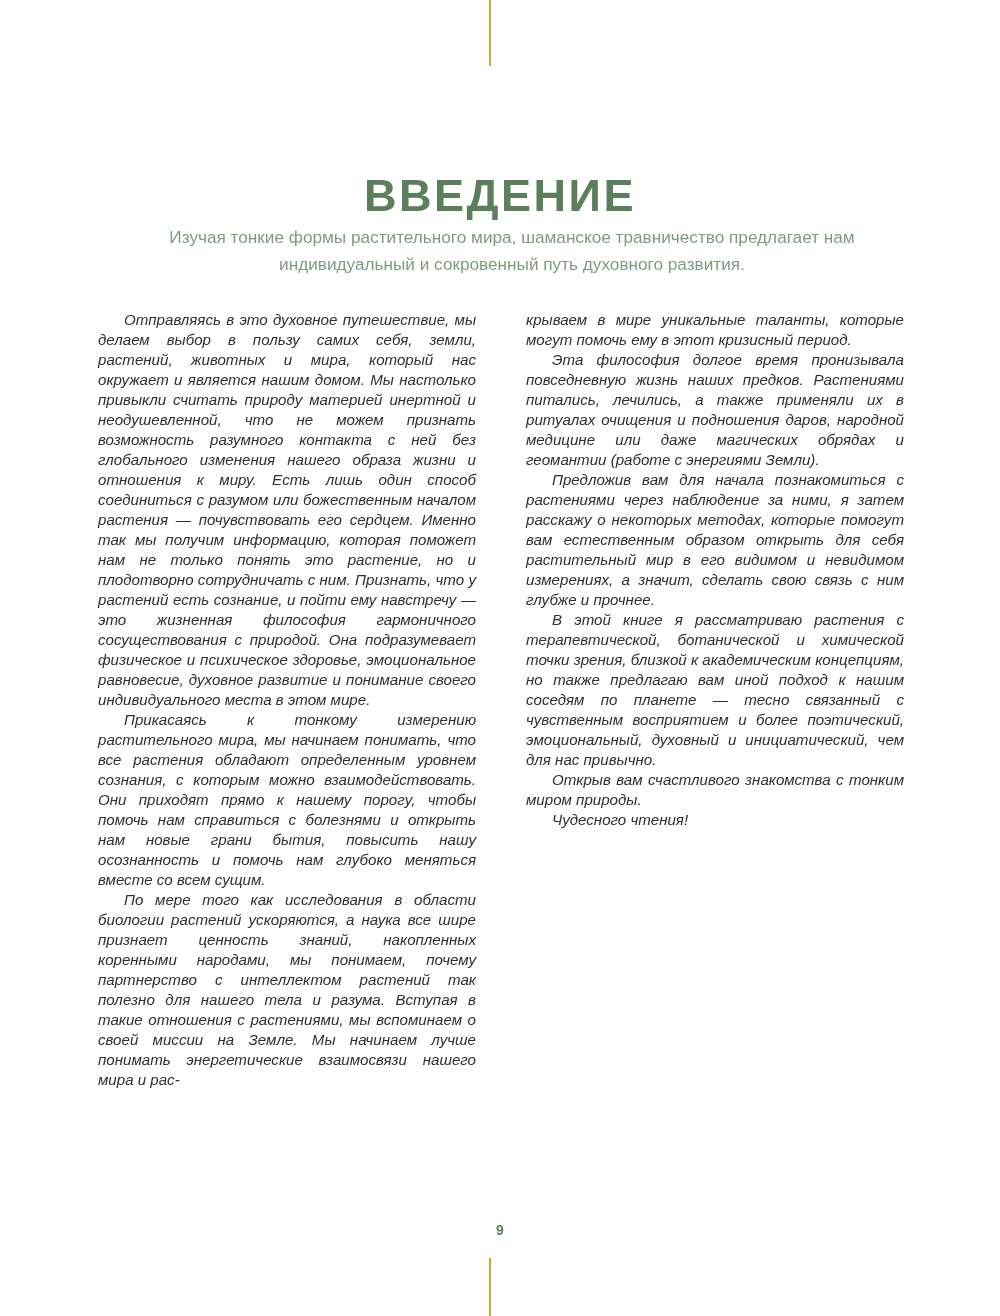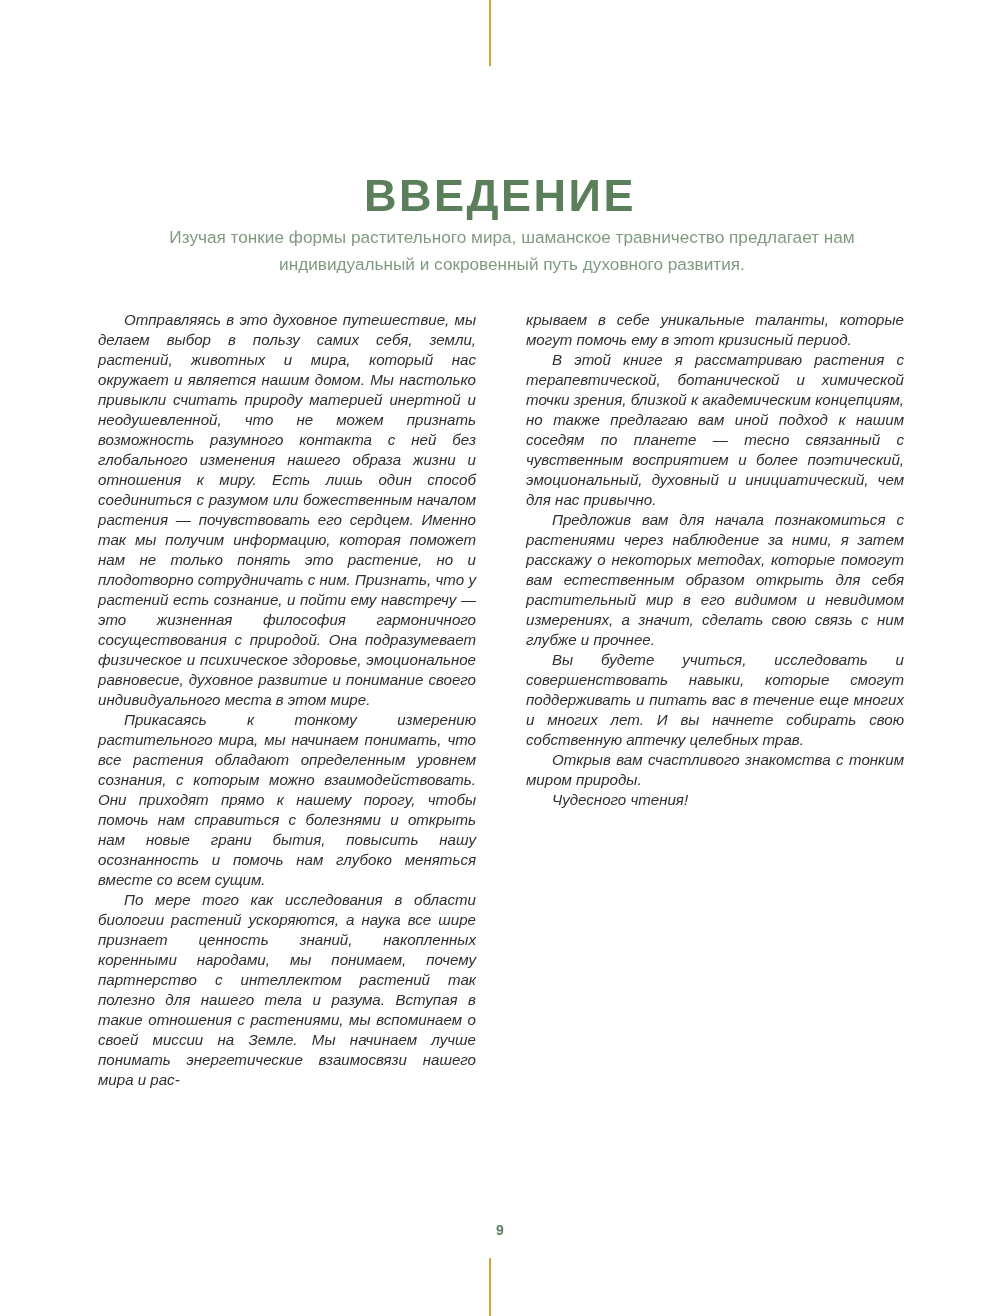--- a/index.html
+++ b/index.html
@@ -109,24 +109,24 @@
 
   <div class="columns">
 
     <div class="col">
       <p class="indent">Отправляясь в это духовное путешествие, мы делаем выбор в пользу самих себя, земли, растений, животных и мира, который нас окружает и является нашим домом. Мы настолько привыкли считать природу материей инертной и неодушевленной, что не можем признать возможность разумного контакта с ней без глобального изменения нашего образа жизни и отношения к миру. Есть лишь один способ соединиться с разумом или божественным началом растения — почувствовать его сердцем. Именно так мы получим информацию, которая поможет нам не только понять это растение, но и плодотворно сотрудничать с ним. Признать, что у растений есть сознание, и пойти ему навстречу — это жизненная философия гармоничного сосуществования с природой. Она подразумевает физическое и психическое здоровье, эмоциональное равновесие, духовное развитие и понимание своего индивидуального места в этом мире.</p>
       <p class="indent">Прикасаясь к тонкому измерению растительного мира, мы начинаем понимать, что все растения обладают определенным уровнем сознания, с которым можно взаимодействовать. Они приходят прямо к нашему порогу, чтобы помочь нам справиться с болезнями и открыть нам новые грани бытия, повысить нашу осознанность и помочь нам глубоко меняться вместе со всем сущим.</p>
       <p class="indent">По мере того как исследования в области биологии растений ускоряются, а наука все шире признает ценность знаний, накопленных коренными народами, мы понимаем, почему партнерство с интеллектом растений так полезно для нашего тела и разума. Вступая в такие отношения с растениями, мы вспоминаем о своей миссии на Земле. Мы начинаем лучше понимать энергетические взаимосвязи нашего мира и рас-</p>
     </div>
 
     <div class="col">
-      <p>крываем в себе уникальные таланты, которые могут помочь ему в этот кризисный период.</p>
+      <p>крываем в мире уникальные таланты, которые могут помочь ему в этот кризисный период.</p>
+      <p class="indent">Эта философия долгое время пронизывала повседневную жизнь наших предков. Растениями питались, лечились, а также применяли их в ритуалах очищения и подношения даров, народной медицине или даже магических обрядах и геомантии (работе с энергиями Земли).</p>
+      <p class="indent">Предложив вам для начала познакомиться с растениями через наблюдение за ними, я затем расскажу о некоторых методах, которые помогут вам естественным образом открыть для себя растительный мир в его видимом и невидимом измерениях, а значит, сделать свою связь с ним глубже и прочнее.</p>
       <p class="indent">В этой книге я рассматриваю растения с терапевтической, ботанической и химической точки зрения, близкой к академическим концепциям, но также предлагаю вам иной подход к нашим соседям по планете — тесно связанный с чувственным восприятием и более поэтический, эмоциональный, духовный и инициатический, чем для нас привычно.</p>
-      <p class="indent">Предложив вам для начала познакомиться с растениями через наблюдение за ними, я затем расскажу о некоторых методах, которые помогут вам естественным образом открыть для себя растительный мир в его видимом и невидимом измерениях, а значит, сделать свою связь с ним глубже и прочнее.</p>
-      <p class="indent">Вы будете учиться, исследовать и совершенствовать навыки, которые смогут поддерживать и питать вас в течение еще многих и многих лет. И вы начнете собирать свою собственную аптечку целебных трав.</p>
       <p class="indent">Открыв вам счастливого знакомства с тонким миром природы.</p>
       <p class="indent" style="">Чудесного чтения!</p>
     </div>
 
   </div>
 
   <div class="page-number">9</div>
 
 </div>
 

